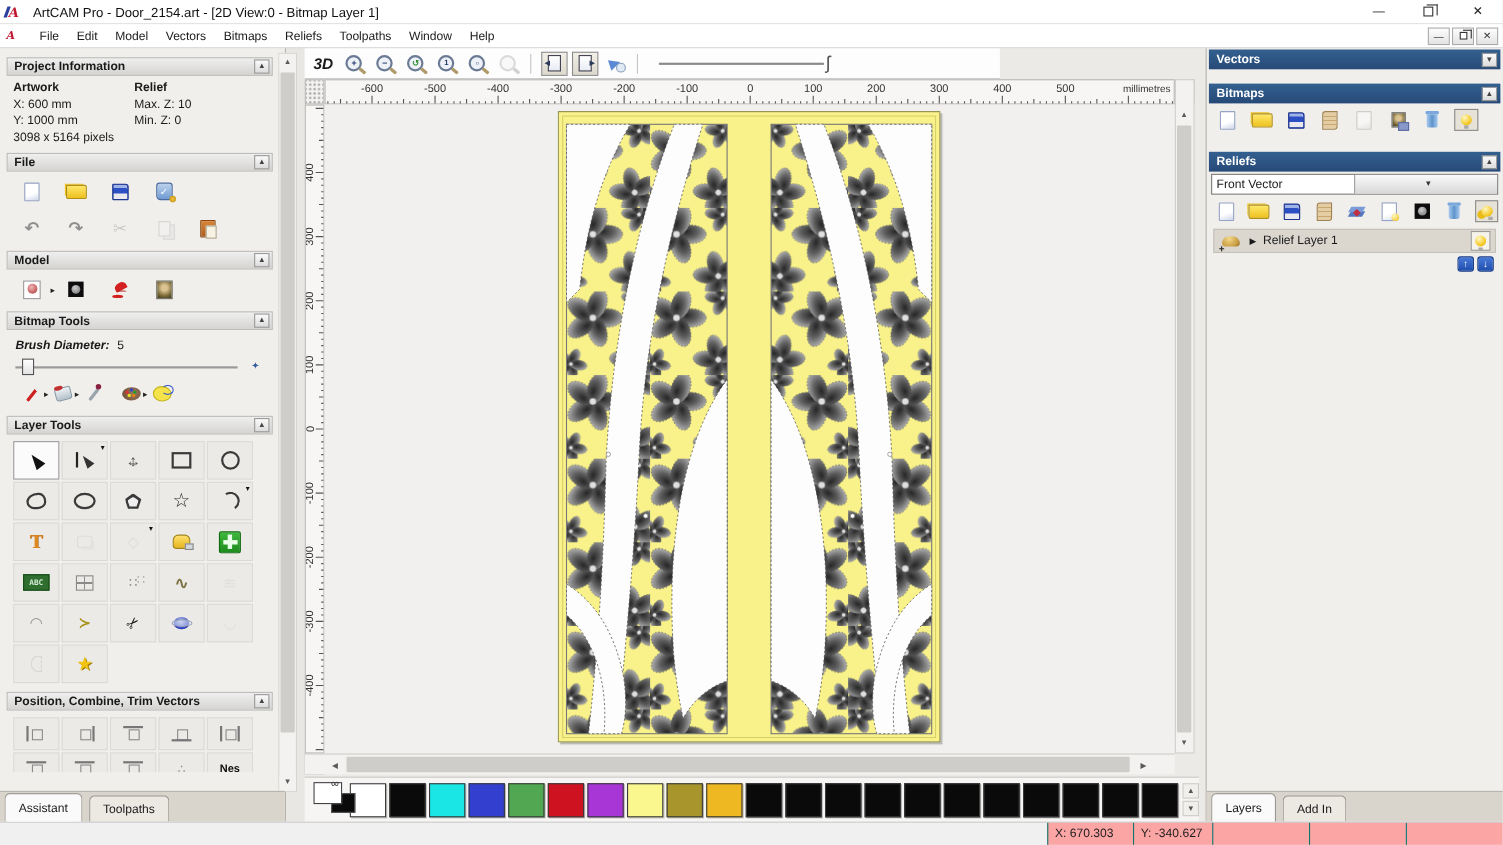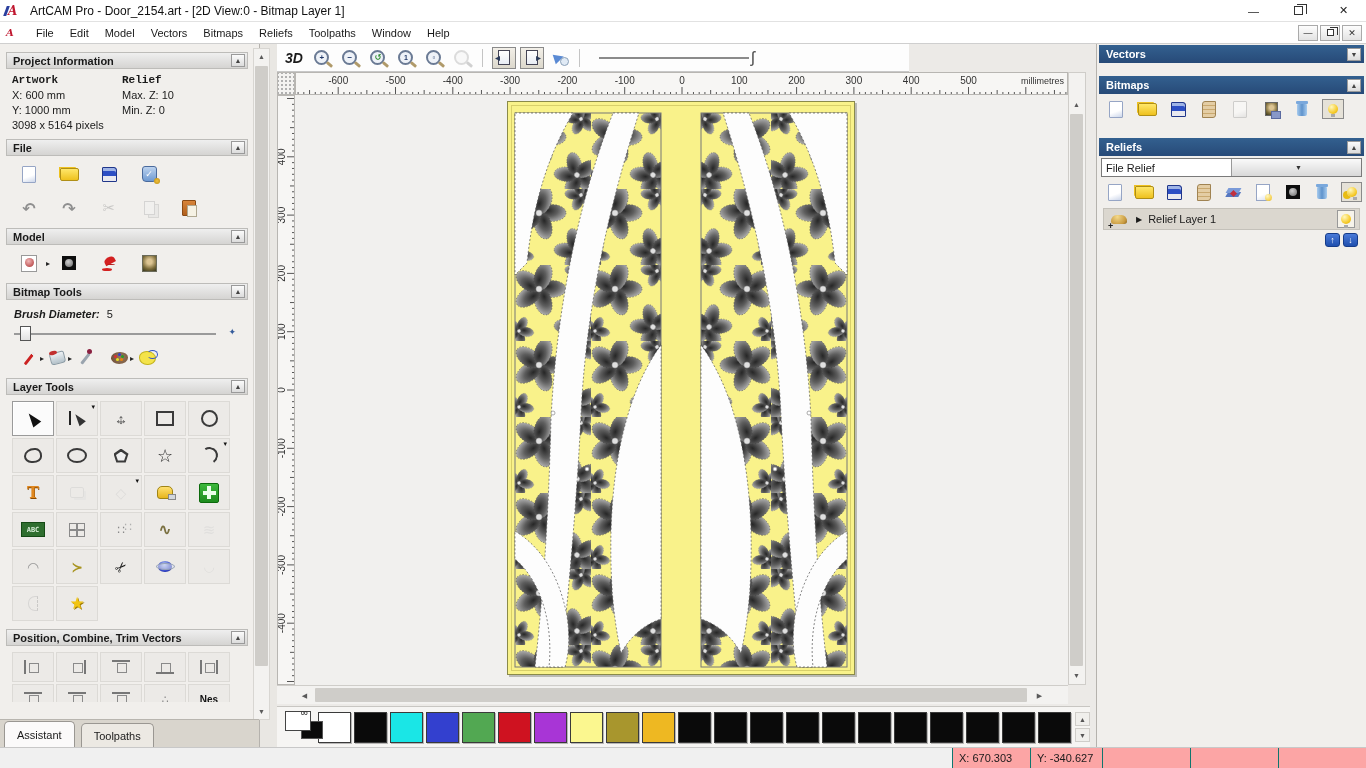--- a/index.html
+++ b/index.html
@@ -22,21 +22,21 @@
   .mdibtn{width:20px;height:16px;border:1px solid #aaa;background:linear-gradient(#fdfdfd,#e3e3e3);display:flex;align-items:center;justify-content:center;font-size:9px;color:#333;}
   .restore-glyph.small{width:7px;height:7px;}
   .restore-glyph.small::before{left:2px;top:-3px;width:7px;height:7px;}
 
   
   #leftpanel{position:absolute;left:0;top:44px;width:260px;height:703px;background:#f1efec;border-right:1px solid #b5b2ad;}
   #left-content{position:absolute;left:0;top:0;width:252px;height:675px;overflow:hidden;padding:4px 4px 0 6px;}
   .sechdr{height:17px;background:linear-gradient(#efefef,#d5d4d2);border:1px solid #bdbcb9;display:flex;align-items:center;padding:0 2px 0 6px;font-weight:bold;margin-top:4px;}
   .sechdr .collapse{margin-left:auto;width:14px;height:13px;border:1px solid #9a9a9a;background:linear-gradient(#fbfbfb,#dcdcdc);font-size:7px;color:#444;display:flex;align-items:center;justify-content:center;}
   .pi-grid{display:grid;grid-template-columns:110px 1fr;padding:4px 2px 2px 6px;line-height:15px;}
-  .pi-grid b{font-weight:bold;font-family:Liberation Mono, monospace;}
+  .pi-grid b{font-weight:bold;}
   .iconrow{display:flex;align-items:center;gap:18px;padding:8px 4px 6px 12px;}
   .iconrow.tight{gap:12px;}
   .ti{display:inline-flex;align-items:center;justify-content:center;width:22px;height:20px;position:relative;}
   .fly{font-size:8px;color:#222;margin:0 -10px 0 -12px;}
   .dis{opacity:.45;filter:grayscale(1);}
 
   
   .i-new::before{content:"";width:12px;height:15px;background:linear-gradient(160deg,#ffffff 60%,#ccd6ea);border:1px solid #96a5c5;border-radius:1px;}
   .i-open{flex-direction:column;}
   .i-open::before{content:"";width:17px;height:11px;background:linear-gradient(#ffe76a,#eec11e);border:1px solid #b08f16;border-radius:1px 2px 2px 2px;box-shadow:-2px -2px 0 -1px #eec11e;}
@@ -874,21 +874,21 @@
       <span class="ti i-bulb pressed"></span>
     </div>
 
   <div style="height:14px;"></div>
 
   <div class="bluehdr" style="background: linear-gradient(rgb(51, 96, 143), rgb(39, 74, 120));">
     <span>Reliefs</span>
     <span class="collapse">▲</span>
   </div>
   <div id="relief-combo">
-    <span>File Relief</span>
+    <span>Front Vector</span>
     <span id="combo-btn">▼</span>
   </div>
   <div class="rp-iconrow" id="reliefs-iconrow">
       <span class="ti i-new"></span>
       <span class="ti i-open"></span>
       <span class="ti i-floppy"></span>
       <span class="ti i-scroll"></span>
       <span class="ti i-stack"></span>
       <span class="ti i-pagebulb"></span>
       <span class="ti i-teddybw"></span>
@@ -901,20 +901,28 @@
     <span>Relief Layer 1</span>
     <span id="relief-bulb">
         <span class="ti i-bulb"></span>
       </span>
   </div>
   <div id="updown-row">
     <span class="ti i-uparr"></span>
     <span class="ti i-dnarr"></span>
   </div>
 
+  <div class="tabstrip">
+    <div class="tab active">
+        <span>Layers</span>
+      </div>
+    <div class="tab">
+        <span>Add In</span>
+      </div>
+  </div>
 </div>
 
 <div id="statusbar">
   <div class="statcell" id="stat-fill"></div>
   <div class="statcell" id="stat-x">X: 670.303</div>
   <div class="statcell" id="stat-y">Y: -340.627</div>
   <div id="stat-empties" style="display:flex;">
       <div class="statcell stat-empty"></div>
       <div class="statcell stat-empty"></div>
       <div class="statcell stat-empty"></div>

